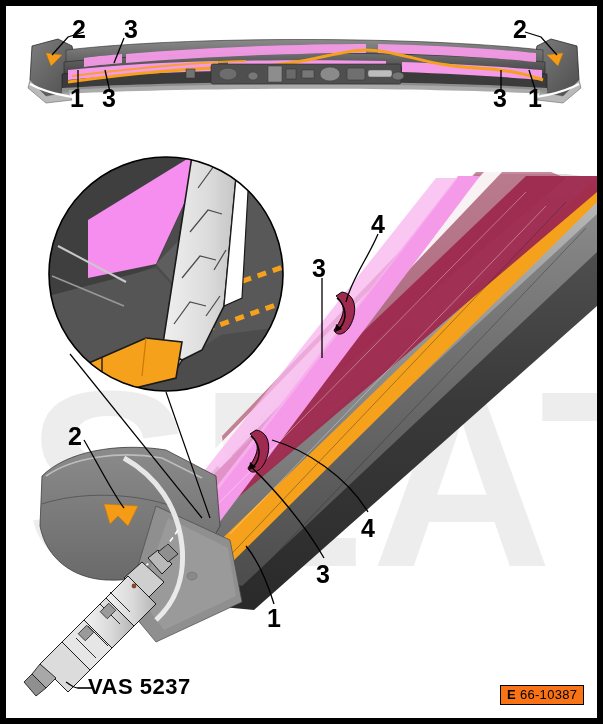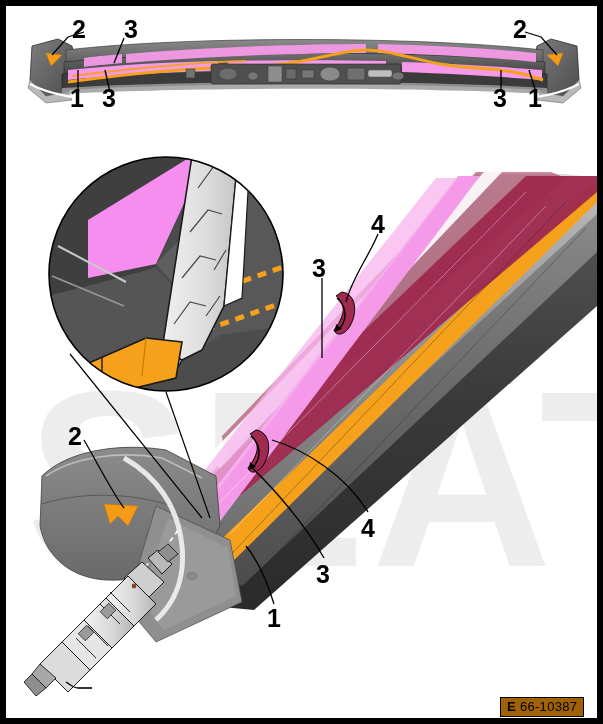--- a/index.html
+++ b/index.html
@@ -26,28 +26,27 @@
     position:absolute;
     font-family:"Liberation Sans",sans-serif;
     font-weight:bold;
     font-size:22px;
     letter-spacing:0.5px;
     color:#000000;
   }
   .refbox{
     position:absolute;
     border:1.6px solid #000000;
-    background:#a16207;
+    background:#f97316;
     padding:1px 6px 2px 6px;
     font-family:"Liberation Sans",sans-serif;
     font-size:13px;
     letter-spacing:0.3px;
     color:#000000;
     white-space:nowrap;
-    margin-top:12px;
   }
   .refbox b{font-weight:bold;}
   svg{display:block;}
 </style>
 </head>
 <body>
 
 <div id="page">
 
   <svg class="stage" width="591" height="712" viewBox="0 0 591 712">
@@ -346,18 +345,19 @@
   <span class="callout" style="left:487px; top:80px;">3</span>
   <span class="callout" style="left:522px; top:80px;">1</span>
 
   <span class="callout" style="left:365px; top:206px;">4</span>
   <span class="callout" style="left:306px; top:250px;">3</span>
   <span class="callout" style="left:355px; top:510px;">4</span>
   <span class="callout" style="left:310px; top:556px;">3</span>
   <span class="callout" style="left:261px; top:600px;">1</span>
   <span class="callout" style="left:62px;  top:418px;">2</span>
 
+  <span class="toolcap" style="left:82px; top:668px;">VAS 5237</span>
 
   <div class="refbox" style="left:494px; top:679px;">
     <b>E</b>&nbsp;<span>66-10387</span>
   </div>
 
 </div>
 
 </body></html>

